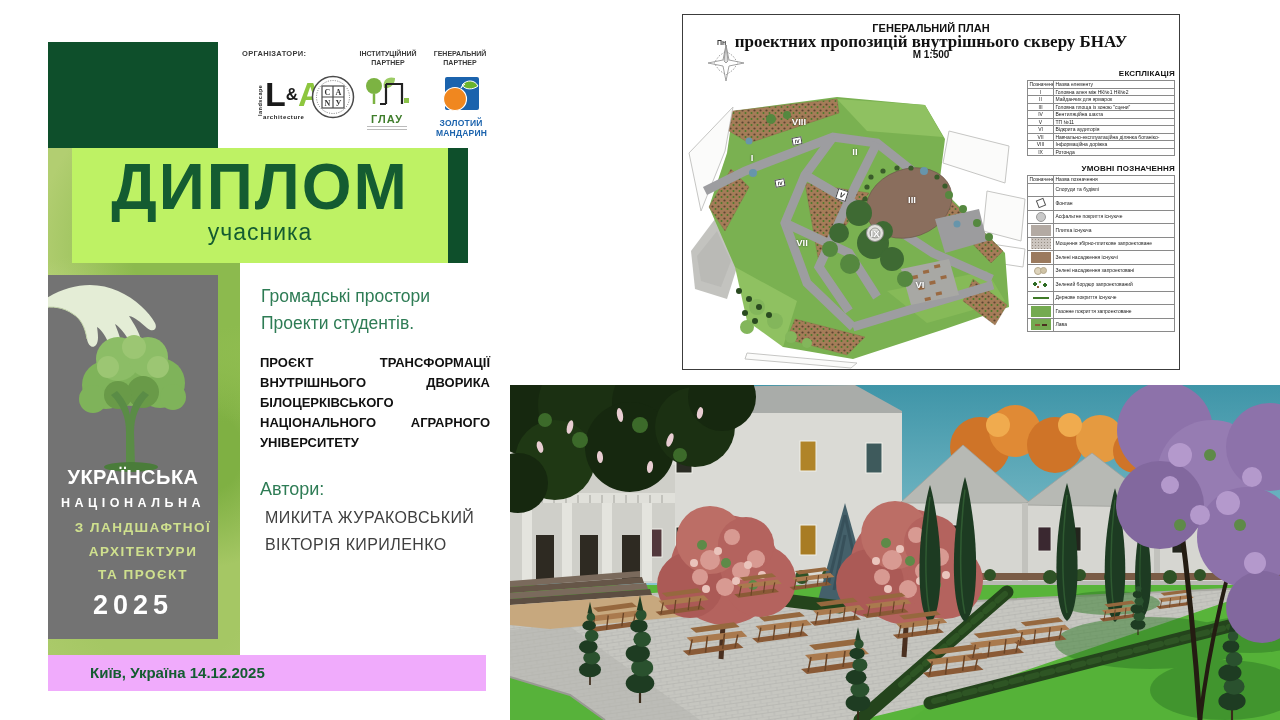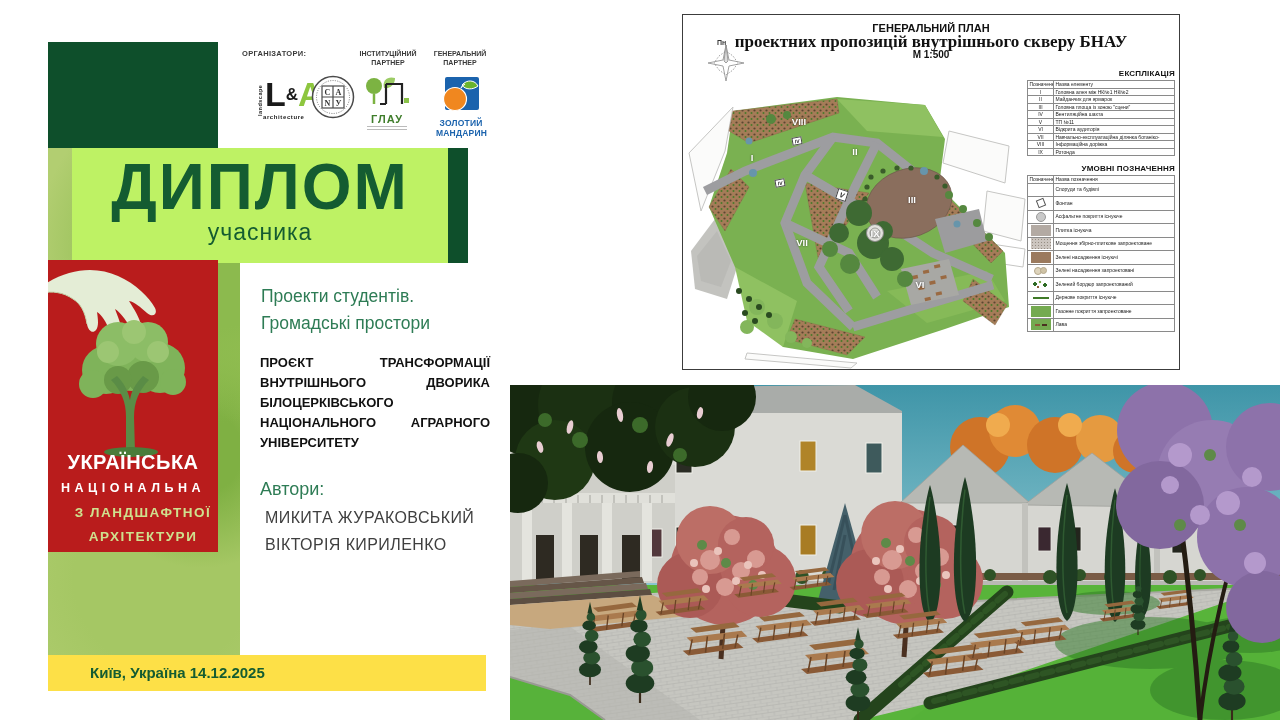--- a/index.html
+++ b/index.html
@@ -16,28 +16,28 @@
       radial-gradient(circle at 20% 45%, #c9de93 0 15%, transparent 38%),
       radial-gradient(circle at 80% 60%, #7fb043 0 12%, transparent 34%),
       radial-gradient(circle at 60% 85%, #a5c764 0 20%, transparent 45%),
       radial-gradient(circle at 90% 40%, #97c254 0 14%, transparent 30%);
   }
   .top-block { left:48px; top:42px; width:170px; height:106px; background:#0e4f2b; }
   .band { left:72px; top:148px; width:376px; height:115px; background:#bef264; text-align:center; }
   .band-title { margin-top:6px; font-size:64px; font-weight:800; letter-spacing:2px; color:#145c31; line-height:66px; }
   .band-sub { font-size:23px; color:#145c31; line-height:24px; letter-spacing:1px; }
   .band-bar { left:448px; top:148px; width:20px; height:115px; background:#0e4f2b; }
-  .left-col { left:48px; top:260px; width:170px; height:292px; background:#b91c1c; overflow:hidden; }
+  .left-col { left:48px; top:275px; width:170px; height:364px; background:#737373; overflow:hidden; }
   .award { position:absolute; left:0; top:188px; width:170px; text-align:center; color:#fff; }
   .aw1 { font-size:20px; font-weight:800; letter-spacing:0.5px; line-height:28px; }
   .aw2 { font-size:12.5px; font-weight:700; letter-spacing:4.5px; line-height:24px; }
   .aw3 { font-size:21px; font-weight:800; letter-spacing:7px; line-height:30px; }
   .aw-l { font-size:13.5px; font-weight:700; letter-spacing:1.5px; line-height:26px; color:#cfe08e;padding-left:20px; }
   .aw-y { font-size:27px; font-weight:800; letter-spacing:5px; line-height:36px; }
-  .footer-band { left:48px; top:655px; width:438px; height:36px; background:#fde047;
+  .footer-band { left:48px; top:655px; width:438px; height:36px; background:#f0abfc;
     font-size:15px; font-weight:700; color:#145c31; line-height:36px; padding-left:42px; }
 
   .org-label { left:242px; top:49px; font-size:7.5px; font-weight:700; color:#3a3a3a; letter-spacing:0.3px; }
   .p-label { font-size:7px; font-weight:700; color:#3a3a3a; text-align:center; line-height:9px; width:70px; }
   .lbl-inst { left:353px; top:49px; }
   .lbl-gen { left:425px; top:49px; }
 
   .logo-la { left:258px; top:76px; width:54px; height:52px; }
   .la-vert { position:absolute; left:-1px; top:2px; font-size:5.5px; font-weight:700; color:#222;
     transform:rotate(-90deg) translate(-38px,0); transform-origin:0 0; letter-spacing:0.5px; }
@@ -194,22 +194,22 @@
         <div class="aw1">УКРАЇНСЬКА</div>
         <div class="aw2">НАЦІОНАЛЬНА</div>
         <div class="aw-l">З ЛАНДШАФТНОЇ</div>
         <div class="aw-l" style="line-height:22px">АРХІТЕКТУРИ</div>
         <div class="aw-l" style="line-height:24px">ТА ПРОЄКТ</div>
         <div class="aw-y">2025</div>
       </div>
     </div>
 
     <div class="abs category">
+      <div>Громадські  простори</div>
       <div>Проекти студентів.</div>
-      <div>Громадські  простори</div>
     </div>
     <div class="abs proj-title">ПРОЄКТ ТРАНСФОРМАЦІЇ ВНУТРІШНЬОГО ДВОРИКА БІЛОЦЕРКІВСЬКОГО НАЦІОНАЛЬНОГО АГРАРНОГО УНІВЕРСИТЕТУ</div>
     <div class="abs authors-label">Автори:</div>
     <div class="abs authors">
       <div>МИКИТА ЖУРАКОВСЬКИЙ</div>
       <div>ВІКТОРІЯ КИРИЛЕНКО</div>
     </div>
 
     <div class="abs footer-band">Київ, Україна  14.12.2025</div>
   </div>

